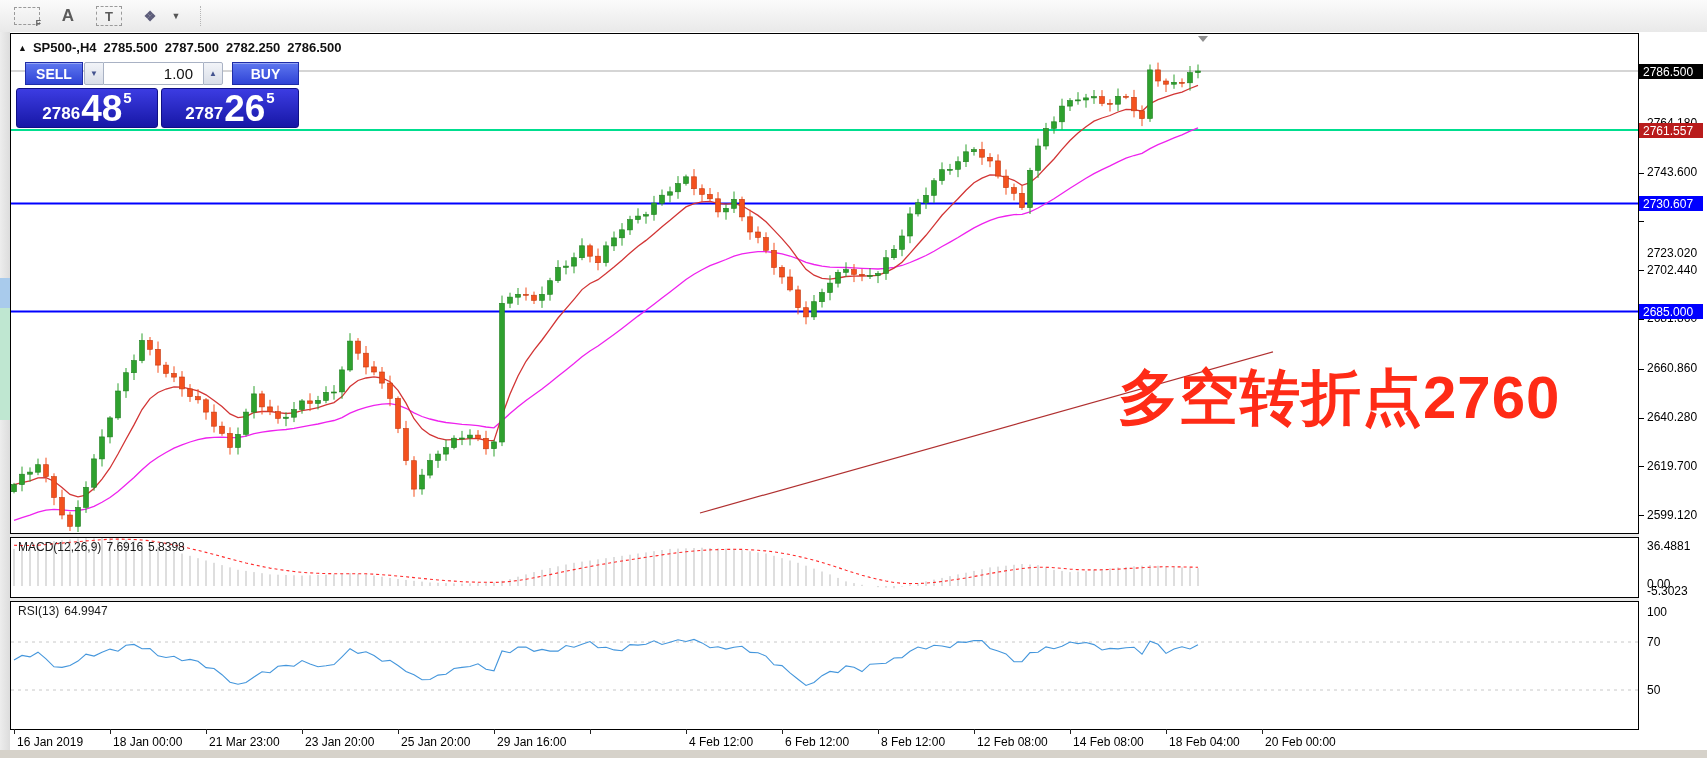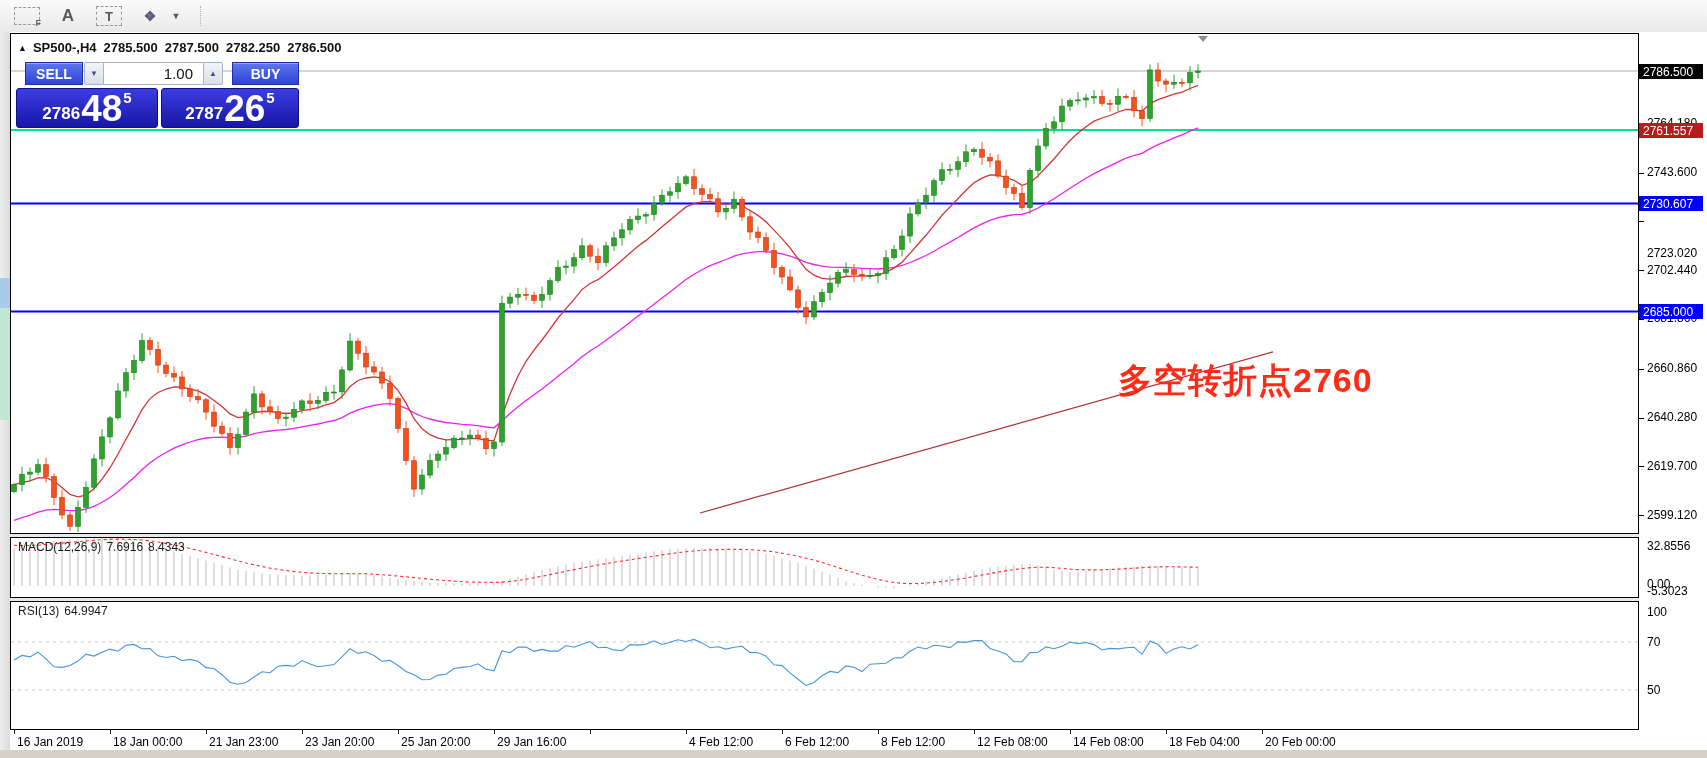--- a/index.html
+++ b/index.html
@@ -54,21 +54,21 @@
           box-sizing:border-box;font-size:15px;color:#111;text-align:right;padding:0 10px 0 0;background:#fff;font-family:"Liberation Sans",sans-serif;}
   .tp-price{position:absolute;top:26px;height:40px;background:linear-gradient(#3C3CE2,#1717A6);
             border:1px solid #0F0F86;border-radius:3px;color:#fff;display:flex;align-items:flex-end;justify-content:center;
             box-sizing:border-box;cursor:pointer;}
   .tp-price .pfx{font-size:17px;font-weight:700;line-height:1;margin:0 1px 5px 0;}
   .tp-price .big{font-size:37px;font-weight:700;line-height:.88;margin-bottom:1px;}
   .tp-price .sup{font-size:15px;font-weight:700;line-height:1;margin:3px 0 22px 1px;}
   .tp-price.sell{left:0;width:142px;}
   .tp-price.buy{left:145px;width:138px;}
   
-  .annotation{position:absolute;left:1118px;top:358px;font-size:34px;font-weight:700;white-space:nowrap;letter-spacing:1px;}
+  .annotation{position:absolute;left:1118px;top:358px;font-size:60px;font-weight:700;white-space:nowrap;letter-spacing:1px;}
   
   .ind-label{position:absolute;font-size:12px;color:#1a1a1a;white-space:nowrap;}
   .ind-label span{margin-right:5px;}
   .macd-label{left:18px;top:540px;}
   .rsi-label{left:18px;top:604px;}
   
   .axis-text{position:absolute;left:1647px;font-size:12px;color:#000;white-space:nowrap;}
   .tickmark{position:absolute;left:1638px;width:6px;height:1px;background:#000;}
   .badge{position:absolute;left:1639px;width:64px;height:15px;font-size:12px;color:#fff;
          display:flex;align-items:center;padding-left:4px;box-sizing:border-box;white-space:nowrap;}
@@ -608,21 +608,21 @@
       <span class="big">26</span>
       <span class="sup">5</span>
     </div>
   </div>
 
   <div class="annotation" id="annotation" style="color: rgb(255, 43, 22);">多空转折点2760</div>
 
   <div class="top-marker"></div>
 
   <div class="ind-label macd-label">
-    <span>MACD(12,26,9)</span><span>7.6916</span><span>8.4343</span>
+    <span>MACD(12,26,9)</span><span>7.6916</span><span>5.8398</span>
   </div>
   <div class="ind-label rsi-label">
     <span>RSI(13)</span><span>64.9947</span>
   </div>
 
   <div id="price-ticks">
       <div class="axis-text" style="top: 68px;">2784.760</div>
       <div class="tickmark" style="top: 75px;"></div>
       <div class="axis-text" style="top: 116px;">2764.180</div>
       <div class="tickmark" style="top: 124px;"></div>
@@ -643,33 +643,33 @@
       <div class="axis-text" style="top: 508px;">2599.120</div>
       <div class="tickmark" style="top: 515px;"></div>
     </div>
   <div class="badge current">2786.500</div>
   <div id="level-badges">
       <div class="badge" style="top: 123px; background: #b91c1c;">2761.557</div>
       <div class="badge" style="top: 196px; background: rgb(0, 0, 255);">2730.607</div>
       <div class="badge" style="top: 304px; background: rgb(0, 0, 255);">2685.000</div>
     </div>
 
-  <div class="axis-text" style="top:539px">32.8556</div>
+  <div class="axis-text" style="top:539px">36.4881</div>
   <div class="axis-text" style="top:577px">0.00</div>
   <div class="axis-text" style="top:584px">-5.3023</div>
   <div class="axis-text" style="top:605px">100</div>
   <div class="axis-text" style="top:635px">70</div>
   <div class="axis-text" style="top:683px">50</div>
 
   <div id="time-axis">
       <div class="time-label" style="left: 17px;">16 Jan 2019</div>
       <div class="time-tick" style="left: 14px;"></div>
       <div class="time-label" style="left: 113px;">18 Jan 00:00</div>
       <div class="time-tick" style="left: 110px;"></div>
-      <div class="time-label" style="left: 209px;">21 Jan 23:00</div>
+      <div class="time-label" style="left: 209px;">21 Mar 23:00</div>
       <div class="time-tick" style="left: 206px;"></div>
       <div class="time-label" style="left: 305px;">23 Jan 20:00</div>
       <div class="time-tick" style="left: 302px;"></div>
       <div class="time-label" style="left: 401px;">25 Jan 20:00</div>
       <div class="time-tick" style="left: 398px;"></div>
       <div class="time-label" style="left: 497px;">29 Jan 16:00</div>
       <div class="time-tick" style="left: 494px;"></div>
       <div class="time-label" style="left: 593px; margin-top: 28px;">31 Jan 16:00</div>
       <div class="time-tick" style="left: 590px;"></div>
       <div class="time-label" style="left: 689px;">4 Feb 12:00</div>

